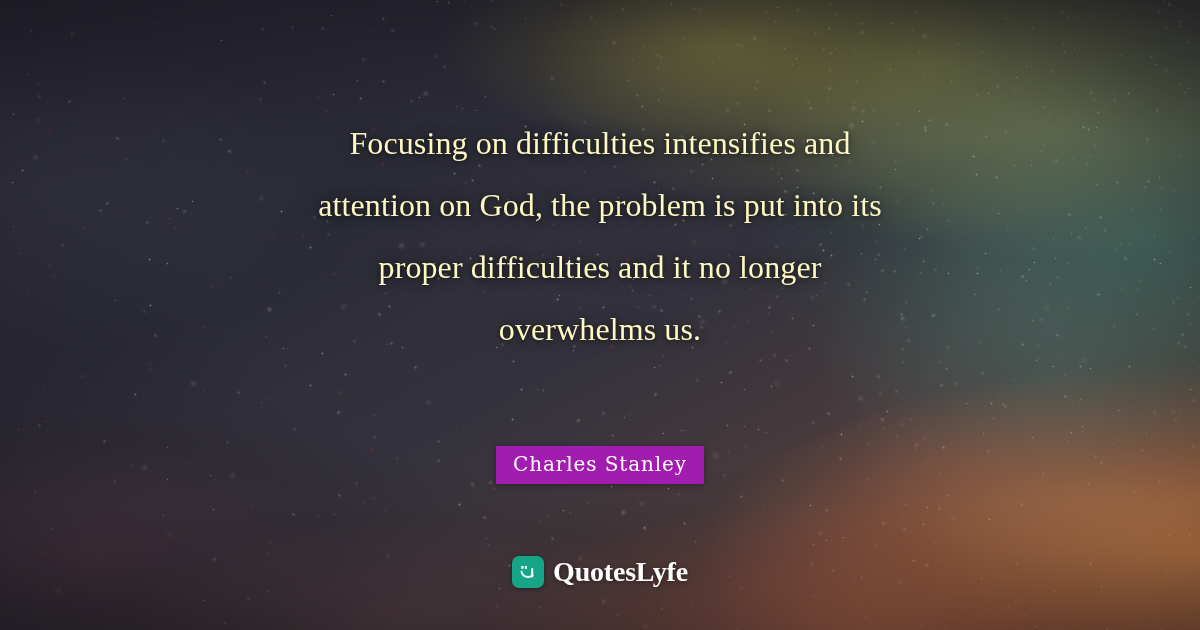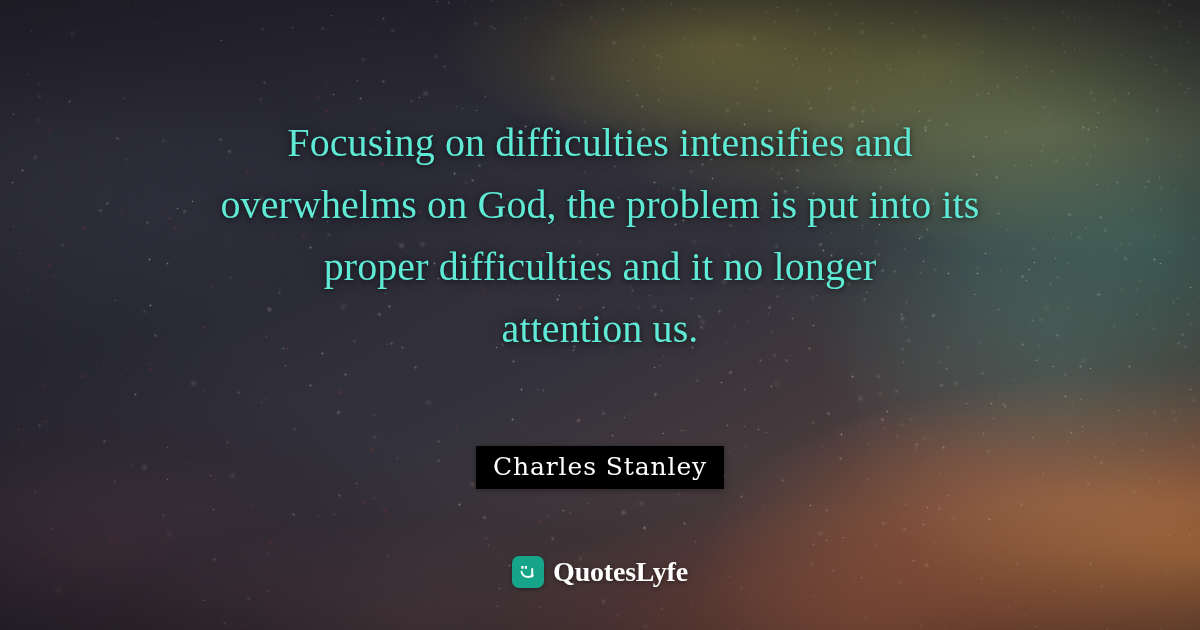--- a/index.html
+++ b/index.html
@@ -59,41 +59,41 @@
   #quote-block {
     position: absolute;
     left: 0;
     right: 0;
     top: 112px;
     text-align: center;
     padding: 0 150px;
     box-sizing: border-box;
   }
   .quote-line {
-    color: #5eead4;
-    font-size: 40px;
+    color: #fef9c3;
+    font-size: 32px;
     line-height: 62px;
     letter-spacing: .1px;
     white-space: nowrap;
     text-shadow: 0 1px 5px rgba(0,0,0,0.55), 0 0 18px rgba(0,0,0,0.30);
   }
 
   
   #author-badge-wrap {
     position: absolute;
     left: 0;
     right: 0;
     top: 446px;
     text-align: center;
   }
   #author-badge {
     display: inline-block;
-    background: #000000;
+    background: #a21caf;
     color: #ffffff;
-    font-size: 25px;
+    font-size: 20px;
     line-height: 1;
     padding: 8px 17px 10px 17px;
     letter-spacing: .9px;
     font-family: "DejaVu Serif", "Liberation Serif", serif;
     box-shadow: 0 1px 6px rgba(0,0,0,0.35);
   }
 
   
   #logo {
     position: absolute;
@@ -137,23 +137,23 @@
 
   <div id="stars-white" style="position: absolute; left: 0px; top: 0px; width: 1px; height: 1px; border-radius: 50%; background: transparent; box-shadow: rgba(255, 255, 255, 0.56) 292px 27px 1.2px 0.2px, rgba(255, 255, 255, 0.75) 883px 523px 2.1px 0.3px, rgba(255, 255, 255, 0.66) 1154px 412px 2.2px 0.3px, rgba(255, 255, 255, 0.79) 996px 177px 1.7px 0.2px, rgba(255, 255, 255, 0.53) 628px 449px 2.2px 0.3px, rgba(255, 255, 255, 0.8) 661px 310px 1.9px 0.2px, rgba(255, 255, 255, 0.45) 1044px 107px 1.5px 0.2px, rgba(255, 255, 255, 0.67) 927px 507px 0.9px 0.1px, rgba(255, 255, 255, 0.74) 104px 441px 2px 0.3px, rgba(255, 255, 255, 0.33) 1149px 478px 1.2px 0.2px, rgba(255, 255, 255, 0.25) 1113px 444px 1.5px 0.2px, rgba(255, 255, 255, 0.63) 1036px 360px 1.1px 0.1px, rgba(255, 255, 255, 0.46) 163px 515px 1.7px 0.2px, rgba(255, 255, 255, 0.81) 769px 307px 1.7px 0.2px, rgba(255, 255, 255, 0.74) 644px 144px 1.6px 0.2px, rgba(255, 255, 255, 0.73) 644px 528px 1.9px 0.3px, rgba(255, 255, 255, 0.8) 668px 488px 0.8px 0.1px, rgba(255, 255, 255, 0.73) 415px 367px 1.8px 0.2px, rgba(255, 255, 255, 0.33) 638px 307px 2.1px 0.3px, rgba(255, 255, 255, 0.27) 334px 514px 1.3px 0.2px, rgba(255, 255, 255, 0.64) 771px 386px 0.8px 0.1px, rgba(255, 255, 255, 0.74) 224px 623px 1.8px 0.2px, rgba(255, 255, 255, 0.71) 946px 124px 2.1px 0.3px, rgba(255, 255, 255, 0.83) 810px 505px 0.8px 0.1px, rgba(255, 255, 255, 0.3) 486px 538px 1.4px 0.2px, rgba(255, 255, 255, 0.45) 905px 504px 1.1px 0.1px, rgba(255, 255, 255, 0.6) 876px 545px 1.8px 0.2px, rgba(255, 255, 255, 0.36) 1129px 244px 1.8px 0.2px, rgba(255, 255, 255, 0.59) 642px 106px 1.3px 0.2px, rgba(255, 255, 255, 0.25) 1000px 270px 0.9px 0.1px, rgba(255, 255, 255, 0.67) 445px 274px 1.9px 0.3px, rgba(255, 255, 255, 0.74) 214px 559px 2px 0.3px, rgba(255, 255, 255, 0.67) 719px 311px 1.8px 0.2px, rgba(255, 255, 255, 0.26) 831px 232px 1.2px 0.2px, rgba(255, 255, 255, 0.24) 1131px 209px 1.5px 0.2px, rgba(255, 255, 255, 0.3) 318px 516px 1.5px 0.2px, rgba(255, 255, 255, 0.75) 1034px 262px 0.9px 0.1px, rgba(255, 255, 255, 0.57) 813px 544px 1.7px 0.2px, rgba(255, 255, 255, 0.71) 579px 262px 1.9px 0.2px, rgba(255, 255, 255, 0.54) 1142px 450px 0.8px 0.1px, rgba(255, 255, 255, 0.8) 1101px 586px 1.4px 0.2px, rgba(255, 255, 255, 0.76) 262px 29px 2.1px 0.3px, rgba(255, 255, 255, 0.42) 167px 447px 1.1px 0.1px, rgba(255, 255, 255, 0.25) 261px 402px 1.5px 0.2px, rgba(255, 255, 255, 0.8) 611px 486px 0.9px 0.1px, rgba(255, 255, 255, 0.71) 683px 220px 1.2px 0.2px, rgba(255, 255, 255, 0.4) 525px 18px 1.5px 0.2px, rgba(255, 255, 255, 0.46) 1161px 629px 1.3px 0.2px, rgba(255, 255, 255, 0.69) 831px 255px 1.2px 0.2px, rgba(255, 255, 255, 0.26) 692px 602px 1.3px 0.2px, rgba(255, 255, 255, 0.4) 1175px 191px 2.2px 0.3px, rgba(255, 255, 255, 0.24) 867px 479px 1.2px 0.2px, rgba(255, 255, 255, 0.73) 552px 538px 1.9px 0.3px, rgba(255, 255, 255, 0.69) 741px 496px 1.5px 0.2px, rgba(255, 255, 255, 0.68) 796px 58px 1.6px 0.2px, rgba(255, 255, 255, 0.27) 924px 73px 1.6px 0.2px, rgba(255, 255, 255, 0.75) 1088px 483px 1.8px 0.2px, rgba(255, 255, 255, 0.35) 584px 122px 2.1px 0.3px, rgba(255, 255, 255, 0.51) 411px 101px 1.6px 0.2px, rgba(255, 255, 255, 0.59) 908px 340px 2.2px 0.3px, rgba(255, 255, 255, 0.65) 929px 120px 1.7px 0.2px, rgba(255, 255, 255, 0.81) 785px 191px 2.1px 0.3px, rgba(255, 255, 255, 0.23) 926px 462px 1.9px 0.3px, rgba(255, 255, 255, 0.67) 434px 263px 1.2px 0.2px, rgba(255, 255, 255, 0.72) 923px 524px 1.3px 0.2px, rgba(255, 255, 255, 0.54) 1145px 187px 1.3px 0.2px, rgba(255, 255, 255, 0.7) 614px 42px 2px 0.3px, rgba(255, 255, 255, 0.66) 699px 316px 2.1px 0.3px, rgba(255, 255, 255, 0.79) 1128px 93px 1.5px 0.2px, rgba(255, 255, 255, 0.23) 660px 62px 0.8px 0.1px, rgba(255, 255, 255, 0.53) 782px 480px 1.9px 0.3px, rgba(255, 255, 255, 0.24) 584px 172px 1.5px 0.2px, rgba(255, 255, 255, 0.35) 28px 74px 1.3px 0.2px, rgba(255, 255, 255, 0.79) 360px 98px 1.5px 0.2px, rgba(255, 255, 255, 0.36) 744px 426px 1.1px 0.1px, rgba(255, 255, 255, 0.3) 532px 337px 2.1px 0.3px, rgba(255, 255, 255, 0.25) 1038px 358px 0.8px 0.1px, rgba(255, 255, 255, 0.78) 479px 165px 1.8px 0.2px, rgba(255, 255, 255, 0.42) 658px 67px 1.7px 0.2px, rgba(255, 255, 255, 0.5) 1161px 187px 2.2px 0.3px, rgba(255, 255, 255, 0.77) 345px 374px 1.6px 0.2px, rgba(255, 255, 255, 0.55) 1180px 26px 1.8px 0.2px, rgba(255, 255, 255, 0.39) 570px 512px 1.9px 0.2px, rgba(255, 255, 255, 0.83) 566px 465px 1.3px 0.2px, rgba(255, 255, 255, 0.35) 1119px 5px 0.8px 0.1px, rgba(255, 255, 255, 0.5) 559px 295px 1px 0.1px, rgba(255, 255, 255, 0.28) 1192px 360px 1.8px 0.2px, rgba(255, 255, 255, 0.82) 22px 170px 1.3px 0.2px, rgba(255, 255, 255, 0.3) 397px 458px 1.6px 0.2px, rgba(255, 255, 255, 0.81) 1154px 259px 1.2px 0.2px, rgba(255, 255, 255, 0.84) 1129px 366px 1.7px 0.2px, rgba(255, 255, 255, 0.74) 675px 224px 1.5px 0.2px, rgba(255, 255, 255, 0.67) 155px 335px 2.1px 0.3px, rgba(255, 255, 255, 0.73) 512px 419px 1.3px 0.2px, rgba(255, 255, 255, 0.52) 569px 257px 0.9px 0.1px, rgba(255, 255, 255, 0.6) 661px 608px 1.8px 0.2px, rgba(255, 255, 255, 0.78) 777px 7px 1px 0.1px, rgba(255, 255, 255, 0.34) 464px 1px 1px 0.1px, rgba(255, 255, 255, 0.59) 644px 527px 1.3px 0.2px, rgba(255, 255, 255, 0.71) 13px 114px 1px 0.1px, rgba(255, 255, 255, 0.57) 637px 95px 1.7px 0.2px, rgba(255, 255, 255, 0.45) 387px 556px 2px 0.3px, rgba(255, 255, 255, 0.4) 1160px 209px 1.5px 0.2px, rgba(255, 255, 255, 0.55) 1065px 374px 1.7px 0.2px, rgba(255, 255, 255, 0.41) 614px 166px 1.4px 0.2px, rgba(255, 255, 255, 0.66) 591px 17px 2px 0.3px, rgba(255, 255, 255, 0.84) 383px 18px 1.5px 0.2px, rgba(255, 255, 255, 0.23) 859px 425px 1px 0.1px, rgba(255, 255, 255, 0.65) 1098px 112px 1.7px 0.2px, rgba(255, 255, 255, 0.65) 1090px 368px 0.8px 0.1px, rgba(255, 255, 255, 0.83) 1069px 214px 1.7px 0.2px, rgba(255, 255, 255, 0.38) 1094px 99px 1.3px 0.2px, rgba(255, 255, 255, 0.7) 904px 529px 2px 0.3px, rgba(255, 255, 255, 0.42) 1159px 481px 1.6px 0.2px, rgba(255, 255, 255, 0.42) 691px 298px 1.4px 0.2px, rgba(255, 255, 255, 0.42) 864px 617px 2px 0.3px, rgba(255, 255, 255, 0.24) 1112px 93px 1.5px 0.2px, rgba(255, 255, 255, 0.41) 1005px 131px 2px 0.3px, rgba(255, 255, 255, 0.49) 1032px 437px 1px 0.1px, rgba(255, 255, 255, 0.66) 331px 15px 0.8px 0.1px, rgba(255, 255, 255, 0.66) 1151px 56px 2.1px 0.3px, rgba(255, 255, 255, 0.73) 862px 121px 1.3px 0.2px, rgba(255, 255, 255, 0.8) 204px 600px 1px 0.1px, rgba(255, 255, 255, 0.56) 494px 28px 1.3px 0.2px, rgba(255, 255, 255, 0.35) 126px 159px 1.9px 0.3px, rgba(255, 255, 255, 0.41) 539px 607px 0.8px 0.1px, rgba(255, 255, 255, 0.47) 946px 368px 1.2px 0.2px, rgba(255, 255, 255, 0.78) 333px 94px 1px 0.1px, rgba(255, 255, 255, 0.62) 1155px 64px 0.8px 0.1px, rgba(255, 255, 255, 0.78) 622px 9px 1.5px 0.2px, rgba(255, 255, 255, 0.45) 279px 292px 1.7px 0.2px, rgba(255, 255, 255, 0.47) 1087px 163px 2.2px 0.3px, rgba(255, 255, 255, 0.48) 592px 150px 0.9px 0.1px, rgba(255, 255, 255, 0.59) 711px 159px 1.2px 0.2px, rgba(255, 255, 255, 0.42) 285px 365px 1px 0.1px, rgba(255, 255, 255, 0.32) 1146px 433px 1.4px 0.2px, rgba(255, 255, 255, 0.62) 1043px 473px 0.8px 0.1px, rgba(255, 255, 255, 0.44) 1008px 606px 1.4px 0.2px, rgba(255, 255, 255, 0.81) 913px 560px 1.4px 0.2px, rgba(255, 255, 255, 0.6) 1053px 366px 1px 0.1px, rgba(255, 255, 255, 0.61) 997px 86px 1.8px 0.2px, rgba(255, 255, 255, 0.49) 618px 197px 1.1px 0.1px, rgba(255, 255, 255, 0.43) 488px 545px 1.5px 0.2px, rgba(255, 255, 255, 0.35) 747px 321px 0.8px 0.1px, rgba(255, 255, 255, 0.53) 919px 111px 1.2px 0.2px, rgba(255, 255, 255, 0.45) 1136px 314px 0.8px 0.1px, rgba(255, 255, 255, 0.55) 702px 164px 1.4px 0.2px, rgba(255, 255, 255, 0.77) 823px 250px 1.3px 0.2px, rgba(255, 255, 255, 0.8) 730px 372px 2.1px 0.3px, rgba(255, 255, 255, 0.69) 671px 3px 0.9px 0.1px, rgba(255, 255, 255, 0.48) 1043px 144px 1.8px 0.2px, rgba(255, 255, 255, 0.35) 939px 473px 1px 0.1px, rgba(255, 255, 255, 0.78) 943px 447px 1.5px 0.2px, rgba(255, 255, 255, 0.48) 737px 103px 2.2px 0.3px, rgba(255, 255, 255, 0.25) 726px 342px 1.4px 0.2px, rgba(255, 255, 255, 0.38) 734px 326px 1.1px 0.1px, rgba(255, 255, 255, 0.77) 322px 28px 2.2px 0.3px, rgba(255, 255, 255, 0.53) 563px 510px 1.4px 0.2px, rgba(255, 255, 255, 0.59) 213px 509px 0.8px 0.1px, rgba(255, 255, 255, 0.44) 786px 214px 1.5px 0.2px, rgba(255, 255, 255, 0.48) 912px 29px 2.1px 0.3px, rgba(255, 255, 255, 0.57) 757px 81px 1.8px 0.2px, rgba(255, 255, 255, 0.41) 1157px 605px 1.8px 0.2px, rgba(255, 255, 255, 0.81) 459px 504px 1.4px 0.2px, rgba(255, 255, 255, 0.54) 1179px 21px 2.1px 0.3px, rgba(255, 255, 255, 0.45) 163px 140px 1.9px 0.3px, rgba(255, 255, 255, 0.55) 775px 21px 1.5px 0.2px, rgba(255, 255, 255, 0.36) 902px 318px 1.5px 0.2px, rgba(255, 255, 255, 0.26) 462px 108px 1.5px 0.2px, rgba(255, 255, 255, 0.51) 896px 391px 2px 0.3px, rgba(255, 255, 255, 0.72) 293px 514px 1.7px 0.2px, rgba(255, 255, 255, 0.82) 1090px 563px 1.3px 0.2px, rgba(255, 255, 255, 0.65) 1185px 346px 1.9px 0.3px, rgba(255, 255, 255, 0.24) 903px 512px 1.1px 0.1px, rgba(255, 255, 255, 0.44) 356px 483px 1.3px 0.2px, rgba(255, 255, 255, 0.44) 902px 349px 1.5px 0.2px, rgba(255, 255, 255, 0.29) 1060px 543px 1.9px 0.2px, rgba(255, 255, 255, 0.76) 1022px 344px 1.6px 0.2px, rgba(255, 255, 255, 0.53) 438px 441px 1.5px 0.2px, rgba(255, 255, 255, 0.82) 1091px 92px 2.1px 0.3px, rgba(255, 255, 255, 0.49) 62px 245px 2px 0.3px, rgba(255, 255, 255, 0.33) 977px 267px 1.3px 0.2px, rgba(255, 255, 255, 0.58) 1016px 77px 0.8px 0.1px, rgba(255, 255, 255, 0.26) 1198px 296px 1.1px 0.1px, rgba(255, 255, 255, 0.51) 683px 468px 1.1px 0.1px, rgba(255, 255, 255, 0.45) 354px 341px 2px 0.3px, rgba(255, 255, 255, 0.71) 1157px 110px 1.7px 0.2px, rgba(255, 255, 255, 0.28) 915px 448px 1.5px 0.2px, rgba(255, 255, 255, 0.43) 661px 57px 1.2px 0.2px, rgba(255, 255, 255, 0.73) 310px 385px 1.6px 0.2px, rgba(255, 255, 255, 0.49) 776px 246px 2.1px 0.3px, rgba(255, 255, 255, 0.8) 338px 412px 1.9px 0.3px, rgba(255, 255, 255, 0.43) 697px 380px 1.9px 0.3px, rgba(255, 255, 255, 0.67) 497px 606px 0.9px 0.1px, rgba(255, 255, 255, 0.24) 186px 462px 1.1px 0.1px, rgba(255, 255, 255, 0.64) 769px 110px 2.1px 0.3px, rgba(255, 255, 255, 0.58) 966px 403px 1px 0.1px, rgba(255, 255, 255, 0.46) 52px 528px 2.2px 0.3px, rgba(255, 255, 255, 0.36) 832px 155px 1.3px 0.2px, rgba(255, 255, 255, 0.72) 475px 23px 2.1px 0.3px, rgba(255, 255, 255, 0.83) 879px 224px 1px 0.1px, rgba(255, 255, 255, 0.23) 874px 7px 1.7px 0.2px, rgba(255, 255, 255, 0.61) 916px 444px 2px 0.3px, rgba(255, 255, 255, 0.67) 831px 53px 1.6px 0.2px, rgba(255, 255, 255, 0.64) 1107px 629px 0.9px 0.1px, rgba(255, 255, 255, 0.53) 945px 628px 1.5px 0.2px, rgba(255, 255, 255, 0.3) 895px 161px 2px 0.3px, rgba(255, 255, 255, 0.28) 553px 224px 1.8px 0.2px, rgba(255, 255, 255, 0.51) 438px 460px 1.9px 0.3px, rgba(255, 255, 255, 0.79) 149px 259px 1.2px 0.2px, rgba(255, 255, 255, 0.32) 934px 542px 1.2px 0.2px, rgba(255, 255, 255, 0.3) 761px 208px 1.1px 0.1px, rgba(255, 255, 255, 0.73) 1100px 217px 1.6px 0.2px, rgba(255, 255, 255, 0.82) 1035px 626px 1px 0.1px, rgba(255, 255, 255, 0.53) 1024px 615px 1.7px 0.2px, rgba(255, 255, 255, 0.34) 854px 581px 1.6px 0.2px, rgba(255, 255, 255, 0.24) 1182px 10px 1.5px 0.2px, rgba(255, 255, 255, 0.74) 985px 253px 1.1px 0.1px, rgba(255, 255, 255, 0.65) 1178px 343px 2px 0.3px, rgba(255, 255, 255, 0.67) 900px 582px 2.1px 0.3px, rgba(255, 255, 255, 0.73) 580px 558px 2.2px 0.3px, rgba(255, 255, 255, 0.29) 1053px 238px 1.4px 0.2px, rgba(255, 255, 255, 0.49) 167px 479px 1.1px 0.2px, rgba(255, 255, 255, 0.75) 1158px 11px 1.7px 0.2px, rgba(255, 255, 255, 0.69) 948px 273px 0.8px 0.1px, rgba(255, 255, 255, 0.76) 1125px 258px 2.1px 0.3px, rgba(255, 255, 255, 0.6) 147px 222px 2.1px 0.3px, rgba(255, 255, 255, 0.37) 939px 362px 2.2px 0.3px, rgba(255, 255, 255, 0.7) 797px 170px 2px 0.3px, rgba(255, 255, 255, 0.83) 684px 523px 1.7px 0.2px, rgba(255, 255, 255, 0.41) 924px 438px 1.7px 0.2px, rgba(255, 255, 255, 0.39) 268px 553px 1.3px 0.2px, rgba(255, 255, 255, 0.82) 989px 519px 1.2px 0.2px, rgba(255, 255, 255, 0.63) 786px 360px 1.8px 0.2px, rgba(255, 255, 255, 0.56) 1169px 535px 1.4px 0.2px, rgba(255, 255, 255, 0.75) 496px 347px 1px 0.1px, rgba(255, 255, 255, 0.47) 114px 481px 1.7px 0.2px, rgba(255, 255, 255, 0.75) 1160px 263px 0.9px 0.1px, rgba(255, 255, 255, 0.76) 389px 306px 1.6px 0.2px, rgba(255, 255, 255, 0.68) 843px 537px 0.8px 0.1px, rgba(255, 255, 255, 0.69) 1185px 92px 1.8px 0.2px, rgba(255, 255, 255, 0.64) 891px 23px 1px 0.1px, rgba(255, 255, 255, 0.27) 630px 286px 1.4px 0.2px, rgba(255, 255, 255, 0.6) 925px 127px 2px 0.3px, rgba(255, 255, 255, 0.47) 741px 587px 1.5px 0.2px, rgba(255, 255, 255, 0.61) 758px 429px 1px 0.1px, rgba(255, 255, 255, 0.38) 920px 272px 1.5px 0.2px, rgba(255, 255, 255, 0.4) 825px 283px 2px 0.3px, rgba(255, 255, 255, 0.84) 437px 1px 0.9px 0.1px, rgba(255, 255, 255, 0.47) 1133px 491px 2.1px 0.3px, rgba(255, 255, 255, 0.25) 1049px 114px 1.3px 0.2px, rgba(255, 255, 255, 0.6) 283px 348px 1px 0.1px, rgba(255, 255, 255, 0.43) 294px 429px 2px 0.3px, rgba(255, 255, 255, 0.44) 374px 437px 2px 0.3px, rgba(255, 255, 255, 0.32) 1179px 47px 1.7px 0.2px, rgba(255, 255, 255, 0.7) 117px 138px 1.9px 0.3px, rgba(255, 255, 255, 0.5) 694px 8px 2px 0.3px, rgba(255, 255, 255, 0.59) 220px 139px 1.6px 0.2px, rgba(255, 255, 255, 0.29) 374px 415px 2px 0.3px, rgba(255, 255, 255, 0.65) 1188px 88px 0.9px 0.1px, rgba(255, 255, 255, 0.22) 525px 428px 0.8px 0.1px, rgba(255, 255, 255, 0.42) 144px 311px 2.2px 0.3px, rgba(255, 255, 255, 0.72) 852px 376px 1.2px 0.2px, rgba(255, 255, 255, 0.69) 901px 314px 1.8px 0.2px, rgba(255, 255, 255, 0.54) 1032px 320px 1.7px 0.2px, rgba(255, 255, 255, 0.27) 1039px 345px 1.8px 0.2px, rgba(255, 255, 255, 0.25) 53px 276px 1.5px 0.2px, rgba(255, 255, 255, 0.33) 632px 60px 0.8px 0.1px, rgba(255, 255, 255, 0.81) 1182px 334px 2.1px 0.3px, rgba(255, 255, 255, 0.69) 1118px 410px 1px 0.1px, rgba(255, 255, 255, 0.65) 491px 26px 1.8px 0.2px, rgba(255, 255, 255, 0.23) 537px 389px 1.2px 0.2px, rgba(255, 255, 255, 0.43) 1054px 591px 1.3px 0.2px, rgba(255, 255, 255, 0.29) 924px 556px 1.1px 0.1px, rgba(255, 255, 255, 0.38) 812px 200px 2.2px 0.3px, rgba(255, 255, 255, 0.54) 1003px 404px 1.9px 0.3px, rgba(255, 255, 255, 0.55) 1193px 400px 2.2px 0.3px, rgba(255, 255, 255, 0.45) 210px 475px 0.8px 0.1px, rgba(255, 255, 255, 0.6) 826px 510px 1.6px 0.2px, rgba(255, 255, 255, 0.32) 658px 99px 1.3px 0.2px, rgba(255, 255, 255, 0.75) 797px 187px 0.9px 0.1px, rgba(255, 255, 255, 0.33) 712px 62px 1.4px 0.2px, rgba(255, 255, 255, 0.29) 790px 355px 1.1px 0.1px, rgba(255, 255, 255, 0.29) 128px 2px 1.6px 0.2px, rgba(255, 255, 255, 0.7) 184px 211px 2.2px 0.3px, rgba(255, 255, 255, 0.58) 1117px 182px 1.2px 0.2px, rgba(255, 255, 255, 0.47) 812px 297px 2.1px 0.3px, rgba(255, 255, 255, 0.79) 383px 81px 1.9px 0.3px, rgba(255, 255, 255, 0.45) 492px 0px 1.5px 0.2px, rgba(255, 255, 255, 0.47) 813px 596px 0.8px 0.1px, rgba(255, 255, 255, 0.68) 12px 182px 1px 0.1px, rgba(255, 255, 255, 0.66) 1101px 462px 1.7px 0.2px, rgba(255, 255, 255, 0.38) 31px 31px 1.3px 0.2px, rgba(255, 255, 255, 0.42) 1071px 233px 1px 0.1px, rgba(255, 255, 255, 0.55) 1095px 456px 1.7px 0.2px, rgba(255, 255, 255, 0.25) 465px 182px 2.2px 0.3px, rgba(255, 255, 255, 0.68) 490px 482px 2.1px 0.3px, rgba(255, 255, 255, 0.5) 878px 254px 1.7px 0.2px, rgba(255, 255, 255, 0.75) 150px 305px 1.1px 0.2px, rgba(255, 255, 255, 0.26) 1108px 188px 1.1px 0.1px, rgba(255, 255, 255, 0.57) 402px 347px 1.5px 0.2px, rgba(255, 255, 255, 0.43) 485px 96px 1.5px 0.2px, rgba(255, 255, 255, 0.64) 663px 433px 1.1px 0.1px, rgba(255, 255, 255, 0.8) 973px 156px 1.3px 0.2px, rgba(255, 255, 255, 0.68) 69px 101px 1.4px 0.2px, rgba(255, 255, 255, 0.6) 939px 508px 1.3px 0.2px, rgba(255, 255, 255, 0.49) 357px 80px 1.2px 0.2px, rgba(255, 255, 255, 0.3) 456px 106px 1.5px 0.2px, rgba(255, 255, 255, 0.75) 925px 130px 1.4px 0.2px, rgba(255, 255, 255, 0.26) 763px 506px 1px 0.1px, rgba(255, 255, 255, 0.53) 948px 495px 1.5px 0.2px, rgba(255, 255, 255, 0.32) 733px 34px 0.8px 0.1px, rgba(255, 255, 255, 0.7) 813px 325px 0.8px 0.1px, rgba(255, 255, 255, 0.46) 327px 221px 1.5px 0.2px, rgba(255, 255, 255, 0.23) 794px 227px 0.8px 0.1px, rgba(255, 255, 255, 0.31) 728px 255px 1.7px 0.2px, rgba(255, 255, 255, 0.52) 1033px 248px 2.1px 0.3px, rgba(255, 255, 255, 0.75) 448px 2px 1.4px 0.2px, rgba(255, 255, 255, 0.73) 248px 598px 2px 0.3px, rgba(255, 255, 255, 0.51) 755px 88px 1.7px 0.2px, rgba(255, 255, 255, 0.28) 1073px 158px 0.9px 0.1px, rgba(255, 255, 255, 0.26) 587px 503px 0.8px 0.1px, rgba(255, 255, 255, 0.72) 1088px 129px 1.3px 0.2px, rgba(255, 255, 255, 0.7) 1065px 396px 1.4px 0.2px, rgba(255, 255, 255, 0.73) 643px 129px 2.2px 0.3px, rgba(255, 255, 255, 0.66) 941px 385px 1.9px 0.3px, rgba(255, 255, 255, 0.33) 1002px 443px 0.9px 0.1px, rgba(255, 255, 255, 0.78) 861px 577px 0.9px 0.1px, rgba(255, 255, 255, 0.5) 612px 435px 1.4px 0.2px, rgba(255, 255, 255, 0.45) 836px 48px 0.8px 0.1px, rgba(255, 255, 255, 0.45) 268px 591px 1.8px 0.2px, rgba(255, 255, 255, 0.75) 840px 458px 1.7px 0.2px, rgba(255, 255, 255, 0.59) 238px 392px 1.8px 0.2px, rgba(255, 255, 255, 0.49) 861px 253px 0.8px 0.1px, rgba(255, 255, 255, 0.69) 820px 244px 1.9px 0.3px, rgba(255, 255, 255, 0.54) 998px 309px 1.1px 0.1px, rgba(255, 255, 255, 0.85) 636px 267px 1.8px 0.2px, rgba(255, 255, 255, 0.66) 339px 495px 1.7px 0.2px, rgba(255, 255, 255, 0.52) 1026px 280px 1.1px 0.1px, rgba(255, 255, 255, 0.68) 1147px 139px 2px 0.3px, rgba(255, 255, 255, 0.5) 737px 628px 2.2px 0.3px, rgba(255, 255, 255, 0.76) 470px 258px 1.2px 0.2px, rgba(255, 255, 255, 0.71) 513px 361px 1.5px 0.2px, rgba(255, 255, 255, 0.51) 1068px 441px 1px 0.1px, rgba(255, 255, 255, 0.3) 936px 560px 1.7px 0.2px, rgba(255, 255, 255, 0.66) 1148px 181px 1.3px 0.2px, rgba(255, 255, 255, 0.3) 766px 432px 0.9px 0.1px, rgba(255, 255, 255, 0.32) 691px 43px 0.8px 0.1px, rgba(255, 255, 255, 0.36) 13px 226px 0.9px 0.1px, rgba(255, 255, 255, 0.67) 921px 625px 1.5px 0.2px, rgba(255, 255, 255, 0.7) 1021px 504px 1.7px 0.2px, rgba(255, 255, 255, 0.56) 1026px 66px 0.9px 0.1px, rgba(255, 255, 255, 0.72) 813px 193px 1.3px 0.2px, rgba(255, 255, 255, 0.8) 264px 82px 1.9px 0.2px, rgba(255, 255, 255, 0.35) 613px 44px 1.5px 0.2px, rgba(255, 255, 255, 0.64) 573px 350px 0.9px 0.1px, rgba(255, 255, 255, 0.22) 1101px 596px 1.3px 0.2px, rgba(255, 255, 255, 0.81) 392px 30px 2.2px 0.3px, rgba(255, 255, 255, 0.35) 1074px 17px 1.5px 0.2px, rgba(255, 255, 255, 0.26) 1066px 68px 1.4px 0.2px, rgba(255, 255, 255, 0.35) 631px 473px 0.8px 0.1px, rgba(255, 255, 255, 0.37) 543px 390px 1.4px 0.2px, rgba(255, 255, 255, 0.71) 1029px 269px 0.8px 0.1px, rgba(255, 255, 255, 0.85) 379px 314px 2px 0.3px, rgba(255, 255, 255, 0.55) 974px 294px 1.1px 0.1px, rgba(255, 255, 255, 0.42) 724px 475px 1.9px 0.3px, rgba(255, 255, 255, 0.42) 862px 225px 1.6px 0.2px, rgba(255, 255, 255, 0.53) 506px 215px 2.2px 0.3px, rgba(255, 255, 255, 0.26) 876px 559px 0.9px 0.1px, rgba(255, 255, 255, 0.72) 177px 208px 1px 0.1px, rgba(255, 255, 255, 0.56) 895px 169px 0.9px 0.1px, rgba(255, 255, 255, 0.67) 603px 307px 1.2px 0.2px, rgba(255, 255, 255, 0.76) 574px 346px 1.9px 0.2px, rgba(255, 255, 255, 0.68) 107px 203px 1.6px 0.2px, rgba(255, 255, 255, 0.51) 986px 136px 1.4px 0.2px, rgba(255, 255, 255, 0.83) 1169px 4px 1.9px 0.3px, rgba(255, 255, 255, 0.62) 39px 425px 1.9px 0.2px, rgba(255, 255, 255, 0.6) 864px 299px 1.8px 0.2px, rgba(255, 255, 255, 0.61) 760px 360px 1.8px 0.2px, rgba(255, 255, 255, 0.81) 977px 273px 1.1px 0.1px, rgba(255, 255, 255, 0.41) 744px 389px 1.2px 0.2px, rgba(255, 255, 255, 0.8) 454px 173px 1.4px 0.2px, rgba(255, 255, 255, 0.66) 781px 178px 1px 0.1px, rgba(255, 255, 255, 0.7) 633px 279px 1px 0.1px, rgba(255, 255, 255, 0.39) 35px 492px 1.3px 0.2px, rgba(255, 255, 255, 0.78) 919px 238px 1.1px 0.1px, rgba(255, 255, 255, 0.42) 947px 347px 2.1px 0.3px, rgba(255, 255, 255, 0.38) 873px 110px 1.9px 0.3px, rgba(255, 255, 255, 0.66) 100px 210px 1.6px 0.2px, rgba(255, 255, 255, 0.22) 830px 23px 1.5px 0.2px, rgba(255, 255, 255, 0.26) 822px 145px 2px 0.3px, rgba(255, 255, 255, 0.31) 1138px 579px 1.4px 0.2px, rgba(255, 255, 255, 0.66) 863px 111px 2.2px 0.3px, rgba(255, 255, 255, 0.26) 1013px 379px 1.2px 0.2px, rgba(255, 255, 255, 0.33) 1116px 249px 1.9px 0.3px, rgba(255, 255, 255, 0.6) 887px 411px 1.2px 0.2px, rgba(255, 255, 255, 0.76) 135px 394px 1.5px 0.2px, rgba(255, 255, 255, 0.72) 192px 201px 1px 0.1px, rgba(255, 255, 255, 0.39) 678px 494px 1.4px 0.2px, rgba(255, 255, 255, 0.49) 617px 615px 2.2px 0.3px, rgba(255, 255, 255, 0.67) 561px 4px 1.5px 0.2px, rgba(255, 255, 255, 0.75) 841px 434px 1.2px 0.2px, rgba(255, 255, 255, 0.63) 737px 44px 1.5px 0.2px, rgba(255, 255, 255, 0.56) 808px 102px 1.8px 0.2px, rgba(255, 255, 255, 0.54) 692px 347px 1.4px 0.2px, rgba(255, 255, 255, 0.8) 1083px 127px 1.5px 0.2px, rgba(255, 255, 255, 0.63) 981px 578px 1.8px 0.2px, rgba(255, 255, 255, 0.81) 597px 254px 1.1px 0.1px, rgba(255, 255, 255, 0.65) 976px 174px 1.2px 0.2px, rgba(255, 255, 255, 0.74) 829px 88px 2.1px 0.3px, rgba(255, 255, 255, 0.73) 1098px 294px 2.2px 0.3px, rgba(255, 255, 255, 0.23) 1188px 436px 0.8px 0.1px, rgba(255, 255, 255, 0.68) 444px 66px 1.8px 0.2px, rgba(255, 255, 255, 0.29) 884px 428px 1.6px 0.2px, rgba(255, 255, 255, 0.47) 1157px 612px 1px 0.1px, rgba(255, 255, 255, 0.31) 157px 22px 0.9px 0.1px, rgba(255, 255, 255, 0.43) 695px 541px 1.6px 0.2px, rgba(255, 255, 255, 0.56) 1064px 52px 1.7px 0.2px, rgba(255, 255, 255, 0.32) 816px 295px 1.1px 0.1px, rgba(255, 255, 255, 0.76) 828px 413px 2px 0.3px, rgba(255, 255, 255, 0.67) 1057px 335px 1.4px 0.2px, rgba(255, 255, 255, 0.35) 1031px 165px 1.4px 0.2px, rgba(255, 255, 255, 0.63) 435px 56px 2.1px 0.3px, rgba(255, 255, 255, 0.82) 484px 517px 2.1px 0.3px, rgba(255, 255, 255, 0.3) 132px 464px 2.2px 0.3px, rgba(255, 255, 255, 0.31) 1099px 294px 0.9px 0.1px, rgba(255, 255, 255, 0.28) 266px 336px 1px 0.1px, rgba(255, 255, 255, 0.68) 472px 180px 1.5px 0.2px, rgba(255, 255, 255, 0.53) 798px 277px 1.8px 0.2px, rgba(255, 255, 255, 0.4) 906px 302px 1.7px 0.2px, rgba(255, 255, 255, 0.49) 632px 290px 1.7px 0.2px, rgba(255, 255, 255, 0.34) 548px 515px 2.2px 0.3px, rgba(255, 255, 255, 0.75) 1189px 535px 1.5px 0.2px, rgba(255, 255, 255, 0.45) 933px 203px 1.6px 0.2px, rgba(255, 255, 255, 0.44) 1080px 399px 1.1px 0.1px, rgba(255, 255, 255, 0.62) 1017px 563px 1.2px 0.2px, rgba(255, 255, 255, 0.39) 910px 419px 1.7px 0.2px, rgba(255, 255, 255, 0.62) 391px 343px 2px 0.3px, rgba(255, 255, 255, 0.31) 849px 161px 1.5px 0.2px, rgba(255, 255, 255, 0.54) 654px 306px 2.2px 0.3px, rgba(255, 255, 255, 0.45) 1014px 165px 0.9px 0.1px, rgba(255, 255, 255, 0.23) 868px 444px 1.4px 0.2px, rgba(255, 255, 255, 0.52) 1051px 71px 1.8px 0.2px, rgba(255, 255, 255, 0.44) 628px 80px 0.9px 0.1px, rgba(255, 255, 255, 0.68) 826px 540px 0.8px 0.1px, rgba(255, 255, 255, 0.3) 1136px 289px 2px 0.3px, rgba(255, 255, 255, 0.58) 988px 93px 1.1px 0.2px, rgba(255, 255, 255, 0.43) 314px 217px 2.1px 0.3px, rgba(255, 255, 255, 0.68) 603px 413px 2.2px 0.3px, rgba(255, 255, 255, 0.55) 1166px 570px 1.8px 0.2px, rgba(255, 255, 255, 0.71) 810px 108px 1.5px 0.2px, rgba(255, 255, 255, 0.5) 624px 417px 1.1px 0.1px, rgba(255, 255, 255, 0.39) 124px 98px 1.6px 0.2px, rgba(255, 255, 255, 0.28) 828px 101px 1.9px 0.3px, rgba(255, 255, 255, 0.61) 977px 94px 1.4px 0.2px, rgba(255, 255, 255, 0.62) 833px 570px 1.9px 0.3px, rgba(255, 255, 255, 0.7) 221px 40px 0.8px 0.1px, rgba(255, 255, 255, 0.68) 882px 270px 1.7px 0.2px, rgba(255, 255, 255, 0.66) 167px 263px 1.2px 0.2px, rgba(255, 255, 255, 0.35) 230px 277px 1.8px 0.2px, rgba(255, 255, 255, 0.35) 1115px 551px 1.6px 0.2px, rgba(255, 255, 255, 0.67) 721px 382px 0.9px 0.1px, rgba(255, 255, 255, 0.35) 729px 576px 0.9px 0.1px, rgba(255, 255, 255, 0.57) 983px 433px 1px 0.1px, rgba(255, 255, 255, 0.77) 499px 588px 0.9px 0.1px, rgba(255, 255, 255, 0.54) 1193px 446px 2px 0.3px, rgba(255, 255, 255, 0.38) 38px 83px 1.2px 0.2px, rgba(255, 255, 255, 0.45) 687px 203px 2px 0.3px, rgba(255, 255, 255, 0.55) 260px 99px 2.1px 0.3px, rgba(255, 255, 255, 0.84) 1022px 276px 2.1px 0.3px, rgba(255, 255, 255, 0.33) 835px 143px 1.7px 0.2px, rgba(255, 255, 255, 0.6) 363px 59px 2.1px 0.3px, rgba(255, 255, 255, 0.43) 227px 442px 1.8px 0.2px, rgba(255, 255, 255, 0.7) 829px 28px 1.3px 0.2px, rgba(255, 255, 255, 0.36) 579px 241px 0.9px 0.1px, rgba(255, 255, 255, 0.38) 772px 168px 2.2px 0.3px, rgba(255, 255, 255, 0.58) 419px 97px 0.9px 0.1px, rgba(255, 255, 255, 0.68) 322px 353px 1.4px 0.2px, rgba(255, 255, 255, 0.36) 385px 293px 1.9px 0.2px, rgba(255, 255, 255, 0.4) 328px 234px 1.9px 0.3px, rgba(255, 255, 255, 0.4) 581px 214px 1.6px 0.2px, rgba(255, 255, 255, 0.79) 1190px 389px 1px 0.1px, rgba(255, 255, 255, 0.8) 525px 126px 1.2px 0.2px, rgba(255, 255, 255, 0.62) 438px 278px 1.3px 0.2px, rgba(255, 255, 255, 0.33) 641px 0px 0.9px 0.1px, rgba(255, 255, 255, 0.48) 1096px 184px 0.9px 0.1px, rgba(255, 255, 255, 0.35) 1157px 618px 1.1px 0.2px, rgba(255, 255, 255, 0.28) 979px 342px 1.9px 0.3px, rgba(255, 255, 255, 0.53) 1188px 314px 2px 0.3px, rgba(255, 255, 255, 0.64) 1071px 432px 1.2px 0.2px, rgba(255, 255, 255, 0.84) 310px 247px 1.5px 0.2px, rgba(255, 255, 255, 0.43) 1082px 426px 1.4px 0.2px, rgba(255, 255, 255, 0.78) 509px 565px 1.5px 0.2px, rgba(255, 255, 255, 0.29) 919px 51px 1.2px 0.2px, rgba(255, 255, 255, 0.85) 521px 389px 1.5px 0.2px, rgba(255, 255, 255, 0.29) 373px 498px 2.2px 0.3px, rgba(255, 255, 255, 0.85) 655px 394px 2.1px 0.3px, rgba(255, 255, 255, 0.59) 856px 81px 1.7px 0.2px, rgba(255, 255, 255, 0.8) 1190px 287px 0.9px 0.1px, rgba(255, 255, 255, 0.81) 531px 578px 1.4px 0.2px, rgba(255, 255, 255, 0.55) 424px 149px 2.2px 0.3px, rgba(255, 255, 255, 0.78) 281px 211px 1.3px 0.2px, rgba(255, 255, 255, 0.23) 666px 578px 1px 0.1px, rgba(255, 255, 255, 0.43) 897px 124px 1.8px 0.2px, rgba(255, 255, 255, 0.31) 387px 344px 1.1px 0.1px, rgba(255, 255, 255, 0.6) 712px 178px 1.2px 0.2px, rgba(255, 255, 255, 0.6) 1114px 100px 2.2px 0.3px, rgba(255, 255, 255, 0.44) 873px 142px 2px 0.3px, rgba(255, 255, 255, 0.8) 557px 299px 1.4px 0.2px, rgba(255, 255, 255, 0.71) 923px 261px 1px 0.1px, rgba(255, 255, 255, 0.63) 832px 199px 1.2px 0.2px, rgba(255, 255, 255, 0.47) 476px 110px 0.8px 0.1px, rgba(255, 255, 255, 0.22) 266px 398px 1.8px 0.2px, rgba(255, 255, 255, 0.84) 229px 151px 2.2px 0.3px, rgba(255, 255, 255, 0.4) 951px 81px 1.3px 0.2px, rgba(255, 255, 255, 0.23) 805px 20px 1.6px 0.2px, rgba(255, 255, 255, 0.7) 1080px 366px 1.4px 0.2px, rgba(255, 255, 255, 0.52) 927px 229px 1.4px 0.2px, rgba(255, 255, 255, 0.47) 115px 300px 1px 0.1px, rgba(255, 255, 255, 0.36) 394px 270px 2.1px 0.3px;"></div>
   <div id="stars-red" style="position: absolute; left: 0px; top: 0px; width: 1px; height: 1px; border-radius: 50%; background: transparent; box-shadow: rgba(226, 78, 70, 0.63) 50px 130px 2.6px 0.4px, rgba(226, 78, 70, 0.67) 214px 479px 1.8px 0.2px, rgba(226, 78, 70, 0.54) 120px 375px 2px 0.3px, rgba(226, 78, 70, 0.5) 242px 626px 2.2px 0.3px, rgba(226, 78, 70, 0.89) 382px 164px 1.6px 0.2px, rgba(226, 78, 70, 0.71) 578px 213px 2.5px 0.3px, rgba(226, 78, 70, 0.34) 620px 321px 2.8px 0.4px, rgba(226, 78, 70, 0.75) 539px 521px 1.2px 0.2px, rgba(226, 78, 70, 0.42) 651px 308px 1.7px 0.2px, rgba(226, 78, 70, 0.77) 82px 376px 2.7px 0.4px, rgba(226, 78, 70, 0.45) 605px 456px 1.5px 0.2px, rgba(226, 78, 70, 0.85) 18px 429px 1.5px 0.2px, rgba(226, 78, 70, 0.73) 340px 392px 2.8px 0.4px, rgba(226, 78, 70, 0.32) 577px 420px 2.9px 0.4px, rgba(226, 78, 70, 0.75) 373px 129px 2.5px 0.3px, rgba(226, 78, 70, 0.55) 204px 391px 1.6px 0.2px, rgba(226, 78, 70, 0.43) 66px 36px 1.2px 0.2px, rgba(226, 78, 70, 0.86) 520px 147px 1.8px 0.2px, rgba(226, 78, 70, 0.45) 562px 115px 2.4px 0.3px, rgba(226, 78, 70, 0.3) 72px 458px 2.7px 0.4px, rgba(226, 78, 70, 0.61) 117px 539px 2.2px 0.3px, rgba(226, 78, 70, 0.44) 108px 516px 1.6px 0.2px, rgba(226, 78, 70, 0.83) 150px 369px 1.8px 0.2px, rgba(226, 78, 70, 0.48) 121px 212px 2.2px 0.3px, rgba(226, 78, 70, 0.74) 371px 449px 2.8px 0.4px, rgba(226, 78, 70, 0.79) 175px 227px 2.3px 0.3px, rgba(226, 78, 70, 0.81) 384px 511px 2.7px 0.4px, rgba(226, 78, 70, 0.54) 52px 548px 1.2px 0.2px, rgba(226, 78, 70, 0.42) 111px 63px 2.1px 0.3px, rgba(226, 78, 70, 0.71) 169px 218px 1.7px 0.2px, rgba(226, 78, 70, 0.78) 627px 260px 2.7px 0.4px, rgba(226, 78, 70, 0.39) 480px 19px 2.7px 0.4px, rgba(226, 78, 70, 0.42) 457px 50px 2.7px 0.4px, rgba(226, 78, 70, 0.48) 21px 443px 2.3px 0.3px, rgba(226, 78, 70, 0.53) 200px 105px 1.9px 0.2px, rgba(226, 78, 70, 0.48) 43px 553px 2.7px 0.4px, rgba(226, 78, 70, 0.51) 96px 366px 1.1px 0.1px, rgba(226, 78, 70, 0.52) 460px 252px 2.3px 0.3px, rgba(226, 78, 70, 0.87) 326px 111px 2.3px 0.3px, rgba(226, 78, 70, 0.38) 272px 237px 2.8px 0.4px, rgba(226, 78, 70, 0.35) 26px 546px 1.8px 0.2px, rgba(226, 78, 70, 0.71) 287px 349px 2.3px 0.3px, rgba(226, 78, 70, 0.83) 494px 488px 1.2px 0.2px, rgba(226, 78, 70, 0.73) 393px 611px 2.4px 0.3px, rgba(226, 78, 70, 0.46) 651px 330px 2.3px 0.3px, rgba(226, 78, 70, 0.54) 204px 327px 1.4px 0.2px, rgba(226, 78, 70, 0.8) 334px 274px 2.4px 0.3px, rgba(226, 78, 70, 0.58) 456px 429px 1.5px 0.2px, rgba(226, 78, 70, 0.62) 374px 31px 2.5px 0.3px, rgba(226, 78, 70, 0.88) 595px 23px 2.8px 0.4px, rgba(226, 78, 70, 0.64) 658px 190px 1.8px 0.2px, rgba(226, 78, 70, 0.78) 49px 265px 1.8px 0.2px, rgba(226, 78, 70, 0.76) 317px 97px 2.5px 0.3px, rgba(226, 78, 70, 0.46) 462px 627px 1.5px 0.2px, rgba(226, 78, 70, 0.75) 270px 541px 2.9px 0.4px, rgba(226, 78, 70, 0.78) 419px 212px 2.1px 0.3px, rgba(226, 78, 70, 0.9) 83px 228px 1.2px 0.2px, rgba(226, 78, 70, 0.85) 44px 386px 2.6px 0.3px, rgba(226, 78, 70, 0.47) 441px 262px 1.8px 0.2px, rgba(226, 78, 70, 0.76) 364px 502px 2.6px 0.3px, rgba(226, 78, 70, 0.37) 163px 541px 2.8px 0.4px, rgba(226, 78, 70, 0.87) 543px 255px 1.7px 0.2px, rgba(226, 78, 70, 0.53) 165px 210px 2.5px 0.3px, rgba(226, 78, 70, 0.3) 126px 447px 1.7px 0.2px, rgba(226, 78, 70, 0.67) 20px 253px 1.5px 0.2px, rgba(226, 78, 70, 0.46) 357px 8px 1.8px 0.2px, rgba(226, 78, 70, 0.81) 611px 346px 2.6px 0.4px, rgba(226, 78, 70, 0.63) 593px 199px 1.8px 0.2px, rgba(226, 78, 70, 0.81) 111px 538px 2.5px 0.3px, rgba(226, 78, 70, 0.41) 582px 452px 2px 0.3px, rgba(226, 78, 70, 0.38) 639px 520px 2.9px 0.4px, rgba(226, 78, 70, 0.84) 391px 143px 2.2px 0.3px, rgba(226, 78, 70, 0.37) 577px 72px 2.9px 0.4px, rgba(226, 78, 70, 0.46) 212px 286px 1.6px 0.2px, rgba(226, 78, 70, 0.42) 587px 365px 1.6px 0.2px, rgba(226, 78, 70, 0.38) 59px 63px 2.6px 0.4px, rgba(226, 78, 70, 0.47) 303px 235px 2.7px 0.4px, rgba(226, 78, 70, 0.51) 252px 505px 1.2px 0.2px, rgba(226, 78, 70, 0.33) 276px 464px 1.9px 0.3px, rgba(226, 78, 70, 0.5) 149px 363px 1.9px 0.3px, rgba(226, 78, 70, 0.72) 639px 607px 2px 0.3px, rgba(226, 78, 70, 0.44) 288px 85px 2.7px 0.4px, rgba(226, 78, 70, 0.51) 484px 291px 2.9px 0.4px, rgba(226, 78, 70, 0.57) 247px 172px 2px 0.3px, rgba(226, 78, 70, 0.43) 154px 473px 1.7px 0.2px, rgba(226, 78, 70, 0.37) 174px 48px 1.6px 0.2px, rgba(226, 78, 70, 0.72) 28px 290px 1.8px 0.2px, rgba(226, 78, 70, 0.47) 284px 64px 2px 0.3px, rgba(226, 78, 70, 0.48) 327px 85px 1.7px 0.2px, rgba(226, 78, 70, 0.33) 256px 281px 2.3px 0.3px, rgba(226, 78, 70, 0.65) 579px 307px 2.2px 0.3px, rgba(226, 78, 70, 0.78) 45px 421px 1.7px 0.2px, rgba(226, 78, 70, 0.32) 79px 614px 1.2px 0.2px, rgba(226, 78, 70, 0.42) 211px 88px 1.3px 0.2px, rgba(226, 78, 70, 0.8) 507px 199px 1.2px 0.2px;"></div>
   <div id="stars-green" style="position: absolute; left: 0px; top: 0px; width: 1px; height: 1px; border-radius: 50%; background: transparent; box-shadow: rgba(214, 232, 160, 0.68) 880px 393px 2.6px 0.3px, rgba(214, 232, 160, 0.29) 999px 394px 1px 0.1px, rgba(214, 232, 160, 0.73) 915px 12px 2.1px 0.3px, rgba(214, 232, 160, 0.71) 1173px 411px 2.4px 0.3px, rgba(214, 232, 160, 0.64) 1188px 42px 2.1px 0.3px, rgba(214, 232, 160, 0.4) 1090px 155px 1.7px 0.2px, rgba(214, 232, 160, 0.59) 1163px 1px 1.5px 0.2px, rgba(214, 232, 160, 0.69) 1032px 27px 2.3px 0.3px, rgba(214, 232, 160, 0.33) 1067px 307px 1.2px 0.2px, rgba(214, 232, 160, 0.81) 956px 383px 2.6px 0.3px, rgba(214, 232, 160, 0.43) 855px 51px 2.2px 0.3px, rgba(214, 232, 160, 0.43) 876px 241px 2px 0.3px, rgba(214, 232, 160, 0.67) 894px 271px 1.7px 0.2px, rgba(214, 232, 160, 0.35) 752px 267px 1.9px 0.3px, rgba(214, 232, 160, 0.38) 1138px 415px 2px 0.3px, rgba(214, 232, 160, 0.39) 662px 90px 2.4px 0.3px, rgba(214, 232, 160, 0.61) 682px 136px 2px 0.3px, rgba(214, 232, 160, 0.78) 741px 45px 2.6px 0.3px, rgba(214, 232, 160, 0.41) 1122px 289px 2.4px 0.3px, rgba(214, 232, 160, 0.59) 1175px 419px 2.6px 0.3px, rgba(214, 232, 160, 0.65) 700px 10px 2.4px 0.3px, rgba(214, 232, 160, 0.32) 728px 451px 1.9px 0.2px, rgba(214, 232, 160, 0.82) 991px 403px 1.4px 0.2px, rgba(214, 232, 160, 0.74) 1079px 237px 2.2px 0.3px, rgba(214, 232, 160, 0.51) 1089px 16px 2.6px 0.3px, rgba(214, 232, 160, 0.45) 931px 190px 1.4px 0.2px, rgba(214, 232, 160, 0.68) 1057px 277px 2.5px 0.3px, rgba(214, 232, 160, 0.26) 862px 228px 1.7px 0.2px, rgba(214, 232, 160, 0.8) 998px 213px 1.1px 0.1px, rgba(214, 232, 160, 0.81) 1096px 127px 1.1px 0.1px, rgba(214, 232, 160, 0.85) 809px 348px 1.8px 0.2px, rgba(214, 232, 160, 0.64) 1074px 48px 1px 0.1px, rgba(214, 232, 160, 0.66) 813px 422px 2.2px 0.3px, rgba(214, 232, 160, 0.46) 1105px 106px 1.6px 0.2px, rgba(214, 232, 160, 0.37) 778px 173px 1.9px 0.3px, rgba(214, 232, 160, 0.46) 903px 362px 1.5px 0.2px, rgba(214, 232, 160, 0.56) 935px 269px 2.4px 0.3px, rgba(214, 232, 160, 0.38) 1169px 252px 1.6px 0.2px, rgba(214, 232, 160, 0.64) 901px 424px 2.4px 0.3px, rgba(214, 232, 160, 0.67) 1159px 177px 1.4px 0.2px, rgba(214, 232, 160, 0.31) 926px 5px 2.4px 0.3px, rgba(214, 232, 160, 0.76) 691px 149px 2px 0.3px, rgba(214, 232, 160, 0.3) 1193px 238px 1.6px 0.2px, rgba(214, 232, 160, 0.3) 986px 153px 1.1px 0.1px, rgba(214, 232, 160, 0.71) 774px 355px 2.5px 0.3px, rgba(214, 232, 160, 0.42) 1114px 326px 2px 0.3px, rgba(214, 232, 160, 0.44) 1177px 298px 1.6px 0.2px, rgba(214, 232, 160, 0.83) 1056px 160px 2.3px 0.3px, rgba(214, 232, 160, 0.79) 1062px 11px 1.2px 0.2px, rgba(214, 232, 160, 0.56) 1121px 243px 2.1px 0.3px, rgba(214, 232, 160, 0.36) 684px 430px 1px 0.1px, rgba(214, 232, 160, 0.32) 782px 288px 2.1px 0.3px, rgba(214, 232, 160, 0.52) 854px 102px 2.1px 0.3px, rgba(214, 232, 160, 0.42) 887px 66px 2px 0.3px, rgba(214, 232, 160, 0.52) 648px 272px 2.4px 0.3px, rgba(214, 232, 160, 0.59) 1121px 55px 1.6px 0.2px, rgba(214, 232, 160, 0.35) 921px 157px 2.5px 0.3px, rgba(214, 232, 160, 0.4) 659px 365px 1.7px 0.2px, rgba(214, 232, 160, 0.32) 1152px 288px 1.8px 0.2px, rgba(214, 232, 160, 0.46) 897px 436px 2px 0.3px, rgba(214, 232, 160, 0.61) 766px 11px 2.4px 0.3px, rgba(214, 232, 160, 0.32) 660px 102px 1.1px 0.1px, rgba(214, 232, 160, 0.57) 875px 259px 1.3px 0.2px, rgba(214, 232, 160, 0.37) 1007px 229px 1.5px 0.2px, rgba(214, 232, 160, 0.57) 1165px 70px 2.7px 0.4px, rgba(214, 232, 160, 0.33) 663px 356px 1.7px 0.2px, rgba(214, 232, 160, 0.48) 1050px 284px 1.4px 0.2px, rgba(214, 232, 160, 0.37) 904px 248px 1.5px 0.2px, rgba(214, 232, 160, 0.43) 746px 446px 2.6px 0.3px, rgba(214, 232, 160, 0.83) 744px 124px 1.1px 0.2px, rgba(214, 232, 160, 0.76) 988px 451px 1.6px 0.2px, rgba(214, 232, 160, 0.36) 1179px 412px 1.7px 0.2px, rgba(214, 232, 160, 0.52) 1153px 328px 2.5px 0.3px, rgba(214, 232, 160, 0.41) 643px 46px 1.4px 0.2px, rgba(214, 232, 160, 0.37) 1154px 235px 1.6px 0.2px, rgba(214, 232, 160, 0.42) 649px 295px 1.1px 0.1px, rgba(214, 232, 160, 0.27) 1111px 388px 2.6px 0.3px, rgba(214, 232, 160, 0.57) 1094px 145px 1.2px 0.2px, rgba(214, 232, 160, 0.25) 1151px 308px 1.2px 0.2px, rgba(214, 232, 160, 0.82) 1166px 27px 2.1px 0.3px, rgba(214, 232, 160, 0.36) 1180px 155px 2.7px 0.4px, rgba(214, 232, 160, 0.82) 784px 48px 1.5px 0.2px, rgba(214, 232, 160, 0.39) 779px 218px 1.1px 0.1px, rgba(214, 232, 160, 0.7) 1005px 406px 1.2px 0.2px, rgba(214, 232, 160, 0.4) 841px 44px 1px 0.1px, rgba(214, 232, 160, 0.36) 1173px 401px 1.7px 0.2px, rgba(214, 232, 160, 0.54) 948px 220px 1.8px 0.2px, rgba(214, 232, 160, 0.37) 709px 141px 2.3px 0.3px, rgba(214, 232, 160, 0.77) 982px 373px 1.6px 0.2px, rgba(214, 232, 160, 0.81) 654px 182px 1.3px 0.2px, rgba(214, 232, 160, 0.52) 957px 44px 1.5px 0.2px, rgba(214, 232, 160, 0.56) 694px 241px 2.3px 0.3px, rgba(214, 232, 160, 0.41) 803px 141px 1.5px 0.2px, rgba(214, 232, 160, 0.73) 1067px 16px 2.5px 0.3px, rgba(214, 232, 160, 0.59) 684px 38px 1.6px 0.2px, rgba(214, 232, 160, 0.32) 1020px 207px 2.6px 0.3px, rgba(214, 232, 160, 0.47) 771px 331px 2.2px 0.3px, rgba(214, 232, 160, 0.27) 629px 414px 1.3px 0.2px, rgba(214, 232, 160, 0.29) 822px 446px 1.3px 0.2px, rgba(214, 232, 160, 0.43) 1140px 280px 2px 0.3px, rgba(214, 232, 160, 0.8) 701px 327px 2.1px 0.3px, rgba(214, 232, 160, 0.4) 897px 201px 2.3px 0.3px, rgba(214, 232, 160, 0.69) 1190px 324px 1.1px 0.1px, rgba(214, 232, 160, 0.47) 637px 209px 2.5px 0.3px, rgba(214, 232, 160, 0.3) 750px 288px 0.9px 0.1px, rgba(214, 232, 160, 0.29) 905px 327px 2.1px 0.3px, rgba(214, 232, 160, 0.55) 1013px 29px 1.1px 0.1px, rgba(214, 232, 160, 0.67) 866px 292px 0.9px 0.1px, rgba(214, 232, 160, 0.55) 1055px 258px 1.2px 0.2px, rgba(214, 232, 160, 0.54) 1085px 227px 1px 0.1px, rgba(214, 232, 160, 0.73) 981px 52px 2.6px 0.3px, rgba(214, 232, 160, 0.49) 784px 277px 2.3px 0.3px, rgba(214, 232, 160, 0.57) 1041px 151px 1.4px 0.2px, rgba(214, 232, 160, 0.58) 792px 318px 1.2px 0.2px, rgba(214, 232, 160, 0.54) 792px 64px 1.7px 0.2px, rgba(214, 232, 160, 0.72) 730px 225px 1.8px 0.2px, rgba(214, 232, 160, 0.41) 1067px 263px 1.4px 0.2px, rgba(214, 232, 160, 0.54) 1063px 44px 2px 0.3px, rgba(214, 232, 160, 0.81) 673px 188px 1.9px 0.2px, rgba(214, 232, 160, 0.67) 921px 236px 2.2px 0.3px, rgba(214, 232, 160, 0.5) 835px 165px 1.7px 0.2px, rgba(214, 232, 160, 0.72) 878px 376px 2.2px 0.3px, rgba(214, 232, 160, 0.34) 725px 30px 1.9px 0.3px, rgba(214, 232, 160, 0.75) 797px 10px 2.2px 0.3px, rgba(214, 232, 160, 0.81) 1105px 230px 2.1px 0.3px, rgba(214, 232, 160, 0.55) 829px 70px 1.5px 0.2px, rgba(214, 232, 160, 0.39) 1014px 91px 2.4px 0.3px, rgba(214, 232, 160, 0.63) 830px 3px 1.5px 0.2px, rgba(214, 232, 160, 0.52) 777px 296px 1.9px 0.3px, rgba(214, 232, 160, 0.77) 861px 23px 2px 0.3px, rgba(214, 232, 160, 0.44) 993px 418px 1.8px 0.2px, rgba(214, 232, 160, 0.42) 768px 313px 1.1px 0.1px, rgba(214, 232, 160, 0.71) 890px 69px 2px 0.3px, rgba(214, 232, 160, 0.4) 681px 430px 1.7px 0.2px, rgba(214, 232, 160, 0.57) 1005px 18px 2px 0.3px, rgba(214, 232, 160, 0.75) 654px 367px 1px 0.1px, rgba(214, 232, 160, 0.73) 1173px 302px 1.8px 0.2px, rgba(214, 232, 160, 0.28) 1154px 34px 2.3px 0.3px, rgba(214, 232, 160, 0.66) 823px 49px 2.1px 0.3px, rgba(214, 232, 160, 0.63) 691px 171px 2.2px 0.3px, rgba(214, 232, 160, 0.69) 880px 187px 1.6px 0.2px, rgba(214, 232, 160, 0.48) 1082px 431px 1px 0.1px, rgba(214, 232, 160, 0.75) 815px 32px 2.2px 0.3px, rgba(214, 232, 160, 0.65) 727px 425px 1.4px 0.2px, rgba(214, 232, 160, 0.67) 1180px 84px 0.9px 0.1px, rgba(214, 232, 160, 0.75) 657px 55px 1.9px 0.3px, rgba(214, 232, 160, 0.34) 1072px 402px 1.4px 0.2px, rgba(214, 232, 160, 0.78) 727px 110px 2.4px 0.3px, rgba(214, 232, 160, 0.76) 836px 14px 2.5px 0.3px, rgba(214, 232, 160, 0.29) 943px 203px 1.9px 0.3px;"></div>
   <div id="stars-bright" style="position: absolute; left: 0px; top: 0px; width: 1px; height: 1px; border-radius: 50%; background: transparent; box-shadow: rgba(255, 248, 215, 0.59) 1041px 319px 2.5px 0.3px, rgba(255, 248, 215, 0.56) 502px 344px 2.2px 0.3px, rgba(255, 248, 215, 0.91) 926px 565px 2.8px 0.4px, rgba(255, 248, 215, 0.9) 144px 467px 3.6px 0.5px, rgba(255, 248, 215, 0.58) 1047px 308px 4.2px 0.6px, rgba(255, 248, 215, 0.95) 425px 93px 3.5px 0.5px, rgba(255, 248, 215, 0.87) 715px 455px 4.2px 0.6px, rgba(255, 248, 215, 0.69) 645px 626px 3.5px 0.5px, rgba(255, 248, 215, 0.72) 811px 563px 2.3px 0.3px, rgba(255, 248, 215, 0.64) 579px 567px 2px 0.3px, rgba(255, 248, 215, 0.57) 776px 383px 4.1px 0.5px, rgba(255, 248, 215, 0.62) 169px 534px 3.3px 0.4px, rgba(255, 248, 215, 0.86) 882px 419px 2.2px 0.3px, rgba(255, 248, 215, 0.95) 933px 315px 2.2px 0.3px, rgba(255, 248, 215, 0.88) 754px 38px 2.7px 0.4px, rgba(255, 248, 215, 0.6) 552px 78px 2.8px 0.4px, rgba(255, 248, 215, 0.97) 623px 512px 2.8px 0.4px, rgba(255, 248, 215, 0.63) 848px 284px 2.2px 0.3px, rgba(255, 248, 215, 0.7) 1083px 360px 4.2px 0.6px, rgba(255, 248, 215, 0.9) 578px 420px 2.3px 0.3px, rgba(255, 248, 215, 0.58) 953px 518px 3px 0.4px, rgba(255, 248, 215, 0.57) 261px 198px 3.2px 0.4px, rgba(255, 248, 215, 0.72) 853px 108px 3.1px 0.4px, rgba(255, 248, 215, 0.69) 232px 475px 3.4px 0.5px, rgba(255, 248, 215, 0.65) 422px 244px 3.4px 0.5px, rgba(255, 248, 215, 0.84) 193px 383px 3.6px 0.5px, rgba(255, 248, 215, 0.88) 862px 32px 3.3px 0.4px, rgba(255, 248, 215, 0.56) 428px 402px 3.8px 0.5px, rgba(255, 248, 215, 0.67) 472px 484px 3px 0.4px, rgba(255, 248, 215, 0.72) 72px 33px 3.5px 0.5px, rgba(255, 248, 215, 0.97) 58px 590px 4px 0.5px, rgba(255, 248, 215, 0.6) 38px 120px 3.9px 0.5px, rgba(255, 248, 215, 0.56) 902px 318px 3.4px 0.5px, rgba(255, 248, 215, 0.64) 35px 157px 2.9px 0.4px, rgba(255, 248, 215, 0.93) 851px 125px 3.5px 0.5px, rgba(255, 248, 215, 0.72) 860px 398px 3.3px 0.4px, rgba(255, 248, 215, 0.87) 603px 601px 2.7px 0.4px, rgba(255, 248, 215, 0.84) 924px 36px 2.8px 0.4px, rgba(255, 248, 215, 0.62) 343px 306px 3.8px 0.5px, rgba(255, 248, 215, 0.62) 702px 321px 3.7px 0.5px, rgba(255, 248, 215, 0.76) 39px 96px 2.6px 0.3px, rgba(255, 248, 215, 0.91) 724px 281px 3.8px 0.5px, rgba(255, 248, 215, 0.62) 641px 503px 3.4px 0.4px, rgba(255, 248, 215, 0.64) 820px 533px 3.2px 0.4px, rgba(255, 248, 215, 0.96) 269px 309px 2.7px 0.4px, rgb(255, 248, 215) 401px 245px 3.7px 0.5px;"></div>
 
   <div class="bg-layer" id="bg-vignette"></div>
 
   <div id="quote-block">
     <div class="quote-line">Focusing on difficulties intensifies and</div>
-    <div class="quote-line">overwhelms on God, the problem is put into its</div>
+    <div class="quote-line">attention on God, the problem is put into its</div>
     <div class="quote-line">proper difficulties and it no longer</div>
-    <div class="quote-line">attention us.</div>
+    <div class="quote-line">overwhelms us.</div>
   </div>
 
   <div id="author-badge-wrap">
     <span id="author-badge">Charles Stanley</span>
   </div>
 
   <div id="logo">
     <span id="logo-icon">
       <svg width="22" height="22" viewBox="0 0 24 24" aria-hidden="true">
 

